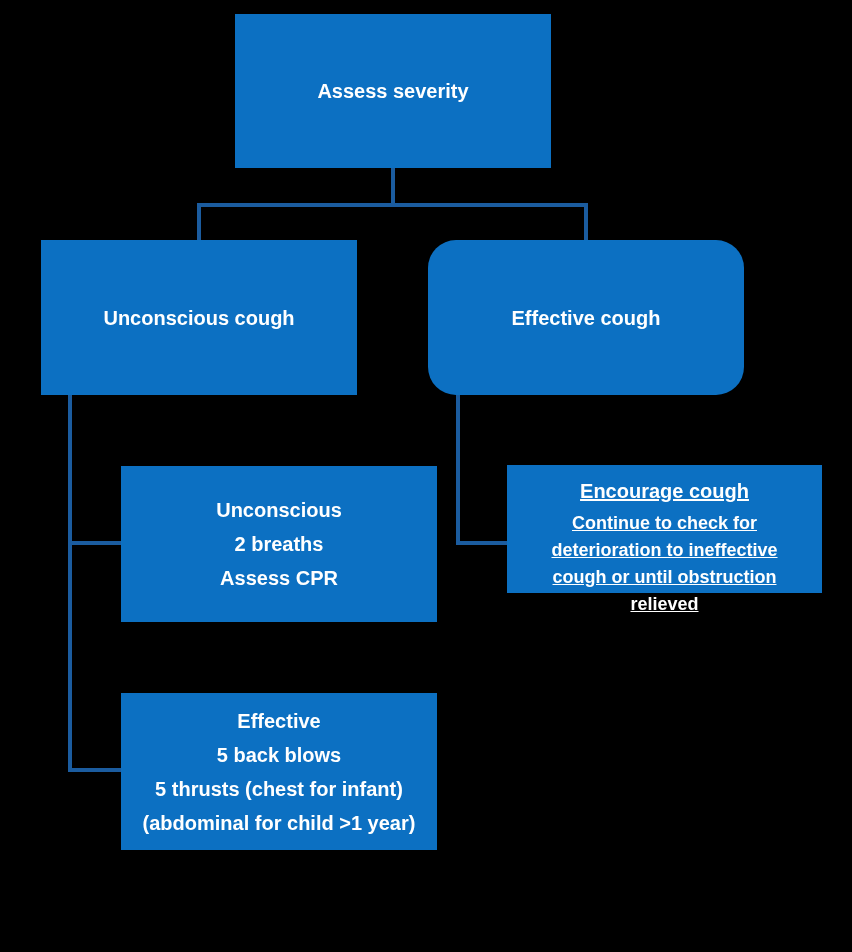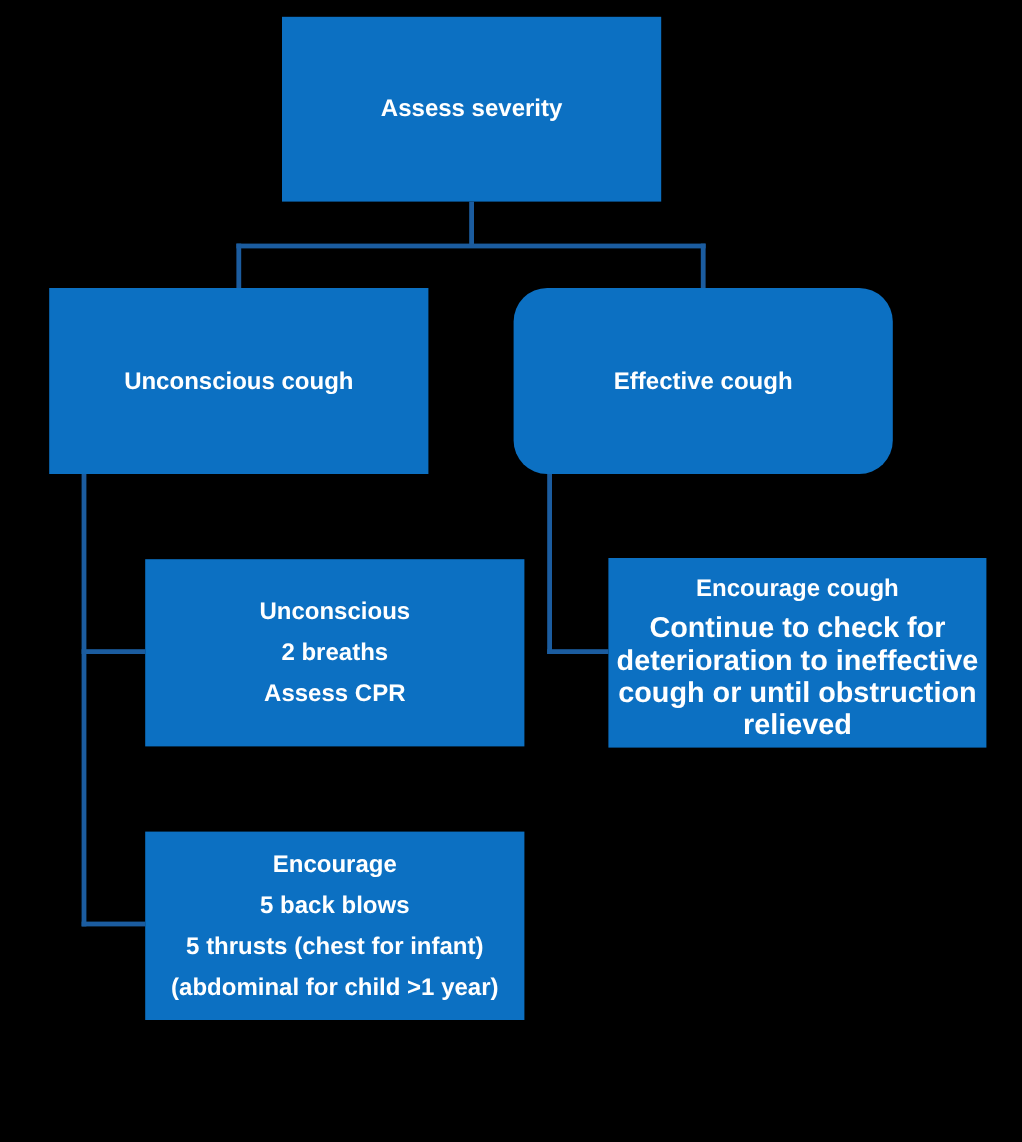--- a/index.html
+++ b/index.html
@@ -39,21 +39,21 @@
     justify-content: flex-start;
     padding-top: 11px;
   }
   .node .box-title {
     line-height: 31px;
     margin-bottom: 3px;
     white-space: nowrap;
   }
   .node .body-line {
     line-height: 27px;
-    font-size: 24px;
+    font-size: 18px;
     white-space: nowrap;
   }
   .conn {
     position: absolute;
     background: #1B5C9F;
   }
 </style>
 </head>
 <body>
 
@@ -82,28 +82,28 @@
 
   <div class="conn" style="left:456px; top:395px; width:4px; height:150px;"></div>
   <div class="conn" style="left:456px; top:541px; width:51px; height:4px;"></div>
 
   <div class="node" style="left:121px; top:466px; width:316px; height:156px;align-items:center;">
     <div class="line">Unconscious</div>
     <div class="line">2 breaths</div>
     <div class="line">Assess CPR</div>
   </div>
 
-  <div class="node top-aligned" style="left:507px; top:465px; width:315px; height:158px;">
+  <div class="node top-aligned" style="left:507px; top:465px; width:315px; height:128px;text-decoration:underline;">
     <div class="box-title">Encourage cough</div>
     <div class="body-line">Continue to check for</div>
     <div class="body-line">deterioration to ineffective</div>
     <div class="body-line">cough or until obstruction</div>
     <div class="body-line">relieved</div>
   </div>
 
   <div class="node" style="left:121px; top:693px; width:316px; height:157px;">
-    <div class="line">Encourage</div>
+    <div class="line">Effective</div>
     <div class="line">5 back blows</div>
     <div class="line">5 thrusts (chest for infant)</div>
     <div class="line">(abdominal for child &gt;1 year)</div>
   </div>
 
 </div>
 
 </body></html>

